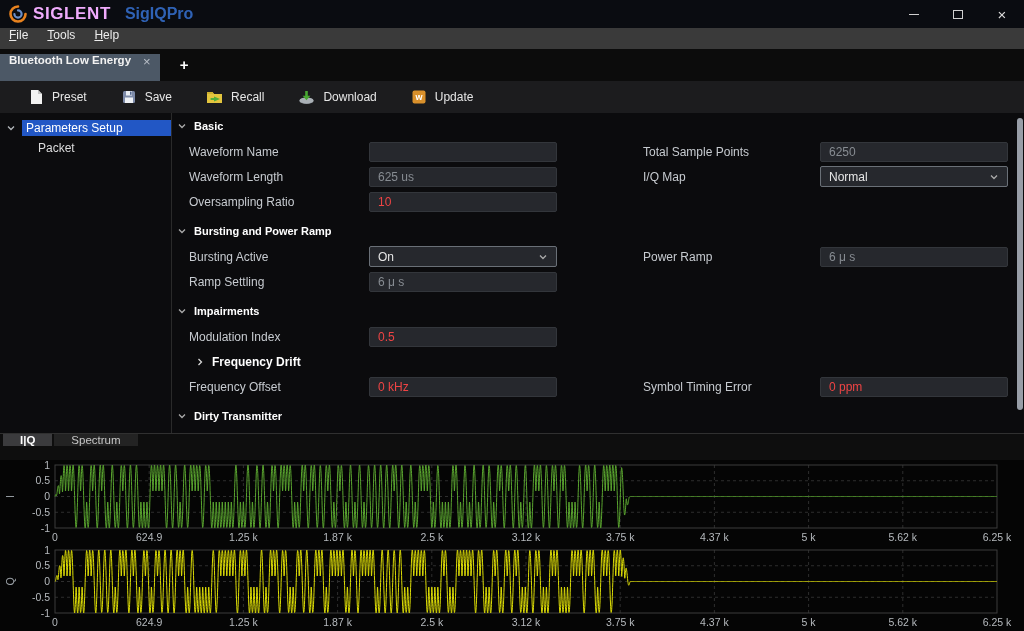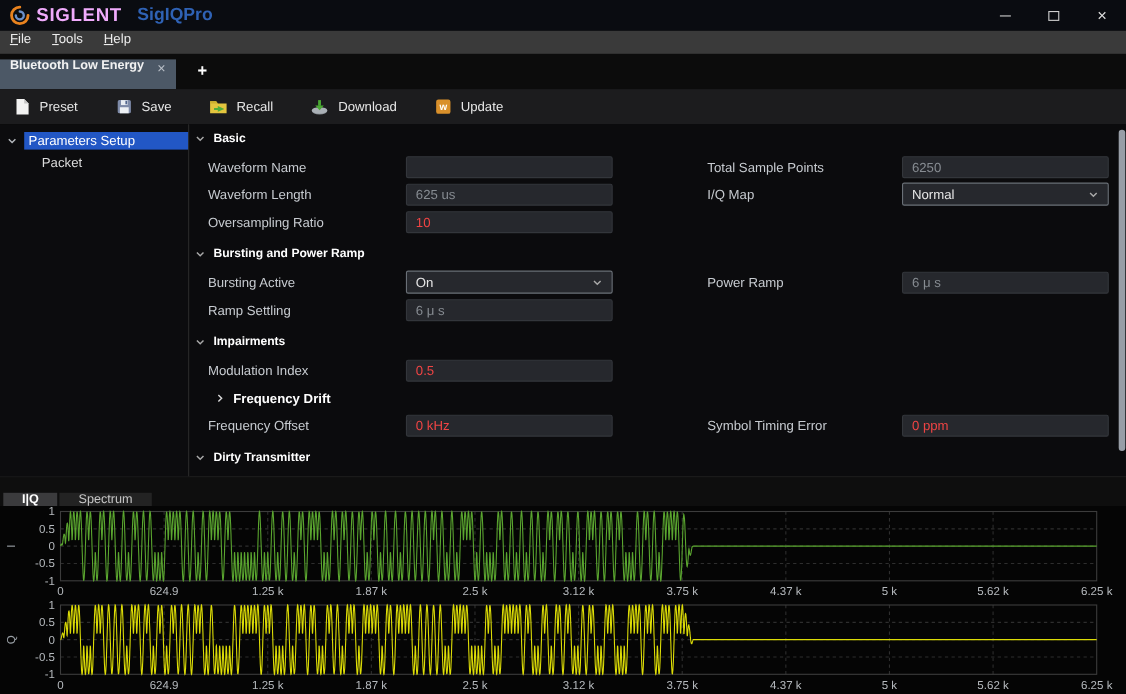--- a/index.html
+++ b/index.html
@@ -23,21 +23,21 @@
   .menu-item::first-letter{text-decoration:underline}
 
   
   .tabbar{height:32px;background:#0c0c0c;display:flex;align-items:flex-end;flex:none}
   .doc-tab{height:27px;background:#4c5866;color:#f2f2f2;font-weight:bold;font-size:11.5px;
     display:flex;align-items:flex-start;padding:0 9px 0 9px;gap:12px}
   .tab-close{color:#b9bfc7;font-size:13px;font-weight:normal}
   .tab-add{color:#fff;font-size:15px;font-weight:bold;margin-left:20px;align-self:center;padding-bottom:2px}
 
   
-  .toolbar{height:32px;background:#1c1c1e;display:flex;align-items:center;padding-left:12px;gap:34px;flex:none}
+  .toolbar{height:32px;background:#1c1c1e;display:flex;align-items:center;padding-left:28px;gap:34px;flex:none}
   .tool-btn{display:flex;align-items:center;gap:8px;color:#e6e6e6;font-size:12px}
 
   
   .main{flex:1;display:flex;position:relative;background:#0b0b0d;min-height:0}
   .sidebar{width:172px;background:#0c0c0e;border-right:1px solid #2a2a2a;padding-top:6px;
     font-size:12px;color:#dcdcdc;flex:none}
   .side-row{display:flex;align-items:center;height:18px}
   .side-chevron{width:22px;display:flex;justify-content:center;flex:none}
   .side-label{flex:1;padding:1px 4px}
   .side-row.selected .side-label{background:#2257c5;color:#fff}
@@ -55,21 +55,21 @@
     color:#ef4444;font-size:12px;padding:0 8px;font-family:"Liberation Sans",sans-serif;outline:none}
   .finput.dim{color:#878c92}
   .fselect{width:100%;height:21px;background:#26282d;border:1px solid #6a7077;border-radius:2px;
     color:#e6e6e6;display:flex;align-items:center;justify-content:space-between;padding:0 8px}
   .subhead{display:flex;align-items:center;gap:7px;padding-left:23px;height:25px}
   .subhead .sec-title{font-size:12px}
   .scrollthumb{position:absolute;right:1px;top:5px;width:6px;height:292px;background:#989ea7;border-radius:3px}
 
   
   .viewer{height:198px;flex:none;background:#050505;border-top:1px solid #303030;display:flex;flex-direction:column}
-  .viewer-tabs{height:26px;display:flex;background:#0e0e0e;padding-left:3px;align-items:flex-end}
+  .viewer-tabs{height:26px;display:flex;background:#0e0e0e;padding-left:3px;align-items:flex-start}
   .vtab{padding:0 17px;display:flex;align-items:center;font-size:11.5px}
   .vtab.active{background:#3b3b3d;color:#fff;font-weight:bold}
   .vtab.inactive{background:#232323;color:#c6c6c6;margin-left:2px}
   svg.plot{display:block}
 </style>
 </head>
 <body>
 
 <div id="root">
 

